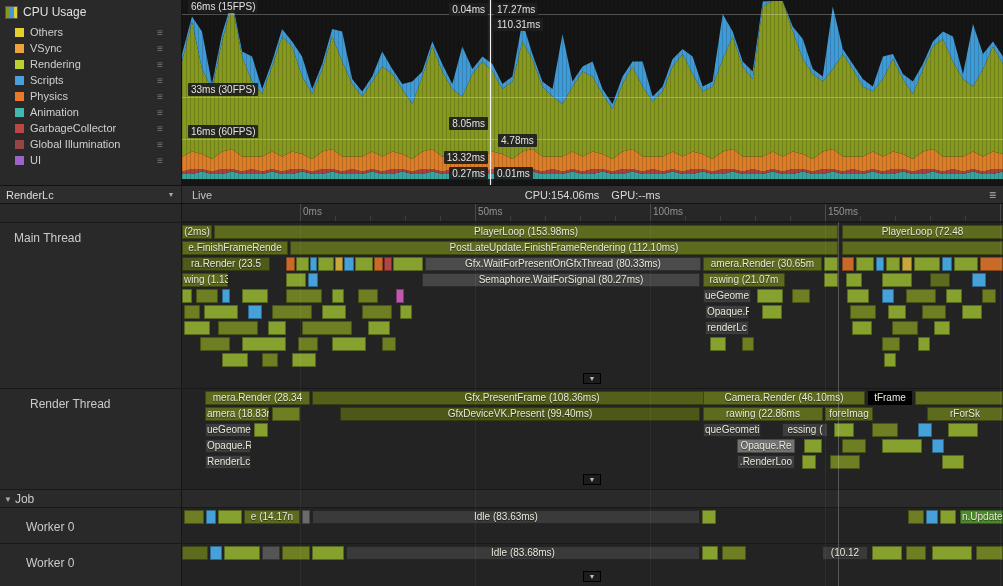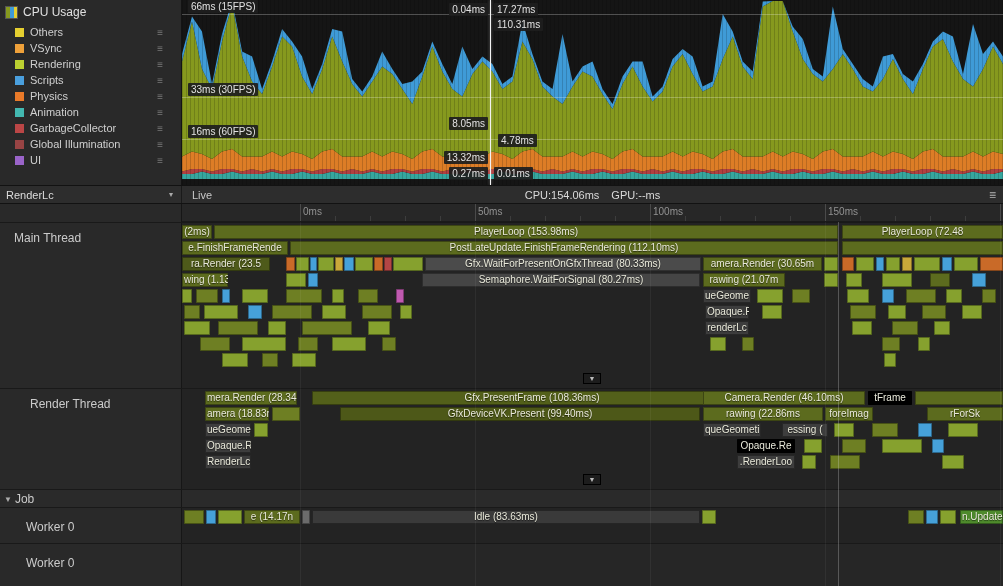--- a/index.html
+++ b/index.html
@@ -284,41 +284,41 @@
             <div class="span" style="left: 40px; width: 26px; top: 130px; background: rgb(134, 161, 46);"></div>
             <div class="span" style="left: 80px; width: 16px; top: 130px; background: rgb(110, 127, 35);"></div>
             <div class="span" style="left: 110px; width: 24px; top: 130px; background: rgb(134, 161, 46);"></div>
             <div class="span" style="left: 702px; width: 12px; top: 130px; background: rgb(134, 161, 46);"></div>
             <div class="collapse-btn">▼</div>
           </div>
         </div>
         <div class="tsection" style="height: 101px;">
           <div class="tlabel" style="padding-left: 30px; padding-top: 8px;"><span>Render Thread</span></div>
           <div class="tcontent">
-            <div class="span" style="left: 23px; width: 92px; top: 2px; background: rgb(92, 107, 30);">mera.Render (28.34</div>
+            <div class="span" style="left: 23px; width: 105px; top: 2px; background: rgb(92, 107, 30);">mera.Render (28.34</div>
             <div class="span" style="left: 130px; width: 440px; top: 2px; background: rgb(83, 96, 26);">Gfx.PresentFrame (108.36ms)</div>
             <div class="span" style="left: 521px; width: 162px; top: 2px; background: rgb(92, 107, 30);">Camera.Render (46.10ms)</div>
             <div class="span" style="left: 686px; width: 44px; top: 2px; background: #000000;">tFrame</div>
             <div class="span" style="left: 733px; width: 88px; top: 2px; background: rgb(92, 107, 30);"></div>
             <div class="span" style="left: 23px; width: 64px; top: 18px; background: rgb(92, 107, 30);">amera (18.83n</div>
             <div class="span" style="left: 90px; width: 28px; top: 18px; background: rgb(110, 127, 35);"></div>
             <div class="span" style="left: 158px; width: 360px; top: 18px; background: rgb(77, 88, 24);">GfxDeviceVK.Present (99.40ms)</div>
             <div class="span" style="left: 521px; width: 120px; top: 18px; background: rgb(92, 107, 30);">rawing (22.86ms</div>
             <div class="span" style="left: 643px; width: 48px; top: 18px; background: rgb(92, 107, 30);">foreImag</div>
             <div class="span" style="left: 745px; width: 76px; top: 18px; background: rgb(92, 107, 30);">rForSk</div>
             <div class="span" style="left: 23px; width: 46px; top: 34px; background: rgb(61, 61, 61);">ueGeome</div>
             <div class="span" style="left: 72px; width: 14px; top: 34px; background: rgb(134, 161, 46);"></div>
             <div class="span" style="left: 521px; width: 58px; top: 34px; background: rgb(61, 61, 61);">queGeometi</div>
             <div class="span" style="left: 600px; width: 46px; top: 34px; background: rgb(61, 61, 61);">essing (</div>
             <div class="span" style="left: 652px; width: 20px; top: 34px; background: rgb(134, 161, 46);"></div>
             <div class="span" style="left: 690px; width: 26px; top: 34px; background: rgb(110, 127, 35);"></div>
             <div class="span" style="left: 736px; width: 14px; top: 34px; background: rgb(70, 161, 217);"></div>
             <div class="span" style="left: 766px; width: 30px; top: 34px; background: rgb(134, 161, 46);"></div>
             <div class="span" style="left: 23px; width: 46px; top: 50px; background: rgb(61, 61, 61);">Opaque.R</div>
-            <div class="span" style="left: 555px; width: 58px; top: 50px; background: #000000;">Opaque.Re</div>
+            <div class="span" style="left: 555px; width: 58px; top: 50px; background: #737373;">Opaque.Re</div>
             <div class="span" style="left: 622px; width: 18px; top: 50px; background: rgb(134, 161, 46);"></div>
             <div class="span" style="left: 660px; width: 24px; top: 50px; background: rgb(110, 127, 35);"></div>
             <div class="span" style="left: 700px; width: 40px; top: 50px; background: rgb(134, 161, 46);"></div>
             <div class="span" style="left: 750px; width: 12px; top: 50px; background: rgb(70, 161, 217);"></div>
             <div class="span" style="left: 23px; width: 46px; top: 66px; background: rgb(61, 61, 61);">RenderLc</div>
             <div class="span" style="left: 555px; width: 58px; top: 66px; background: rgb(61, 61, 61);">.RenderLoo</div>
             <div class="span" style="left: 620px; width: 14px; top: 66px; background: rgb(134, 161, 46);"></div>
             <div class="span" style="left: 648px; width: 30px; top: 66px; background: rgb(110, 127, 35);"></div>
             <div class="span" style="left: 760px; width: 22px; top: 66px; background: rgb(134, 161, 46);"></div>
             <div class="collapse-btn">▼</div>
@@ -339,20 +339,37 @@
             <div class="span" style="left: 130px; width: 388px; top: 2px; background: rgb(58, 58, 58);">Idle (83.63ms)</div>
             <div class="span" style="left: 520px; width: 14px; top: 2px; background: rgb(134, 161, 46);"></div>
             <div class="span" style="left: 726px; width: 16px; top: 2px; background: rgb(110, 127, 35);"></div>
             <div class="span" style="left: 744px; width: 12px; top: 2px; background: rgb(70, 161, 217);"></div>
             <div class="span" style="left: 758px; width: 16px; top: 2px; background: rgb(134, 161, 46);"></div>
             <div class="span" style="left: 778px; width: 43px; top: 2px; background: rgb(78, 138, 44);">n.Update</div>
           </div>
         </div>
         <div class="tsection" style="height: 43px;">
           <div class="tlabel" style="padding-left: 26px; padding-top: 12px;"><span>Worker 0</span></div>
+          <div class="tcontent">
+            <div class="span" style="left: 0px; width: 26px; top: 2px; background: rgb(92, 107, 30);"></div>
+            <div class="span" style="left: 28px; width: 12px; top: 2px; background: rgb(70, 161, 217);"></div>
+            <div class="span" style="left: 42px; width: 36px; top: 2px; background: rgb(134, 161, 46);"></div>
+            <div class="span" style="left: 80px; width: 18px; top: 2px; background: rgb(85, 85, 85);"></div>
+            <div class="span" style="left: 100px; width: 28px; top: 2px; background: rgb(110, 127, 35);"></div>
+            <div class="span" style="left: 130px; width: 32px; top: 2px; background: rgb(134, 161, 46);"></div>
+            <div class="span" style="left: 164px; width: 354px; top: 2px; background: rgb(58, 58, 58);">Idle (83.68ms)</div>
+            <div class="span" style="left: 520px; width: 16px; top: 2px; background: rgb(134, 161, 46);"></div>
+            <div class="span" style="left: 540px; width: 24px; top: 2px; background: rgb(110, 127, 35);"></div>
+            <div class="span" style="left: 640px; width: 46px; top: 2px; background: rgb(58, 58, 58);">(10.12</div>
+            <div class="span" style="left: 690px; width: 30px; top: 2px; background: rgb(134, 161, 46);"></div>
+            <div class="span" style="left: 724px; width: 20px; top: 2px; background: rgb(110, 127, 35);"></div>
+            <div class="span" style="left: 750px; width: 40px; top: 2px; background: rgb(134, 161, 46);"></div>
+            <div class="span" style="left: 794px; width: 27px; top: 2px; background: rgb(110, 127, 35);"></div>
+            <div class="collapse-btn">▼</div>
+          </div>
         </div>
       </div>
     <div id="timeline-vlines">
         <div class="vline" style="left: 118px;"></div>
         <div class="vline" style="left: 293px;"></div>
         <div class="vline" style="left: 468px;"></div>
         <div class="vline" style="left: 643px;"></div>
         <div class="vline" style="left: 818px;"></div>
         <div class="vline frame-end" style="left: 656px;"></div>
       </div>

